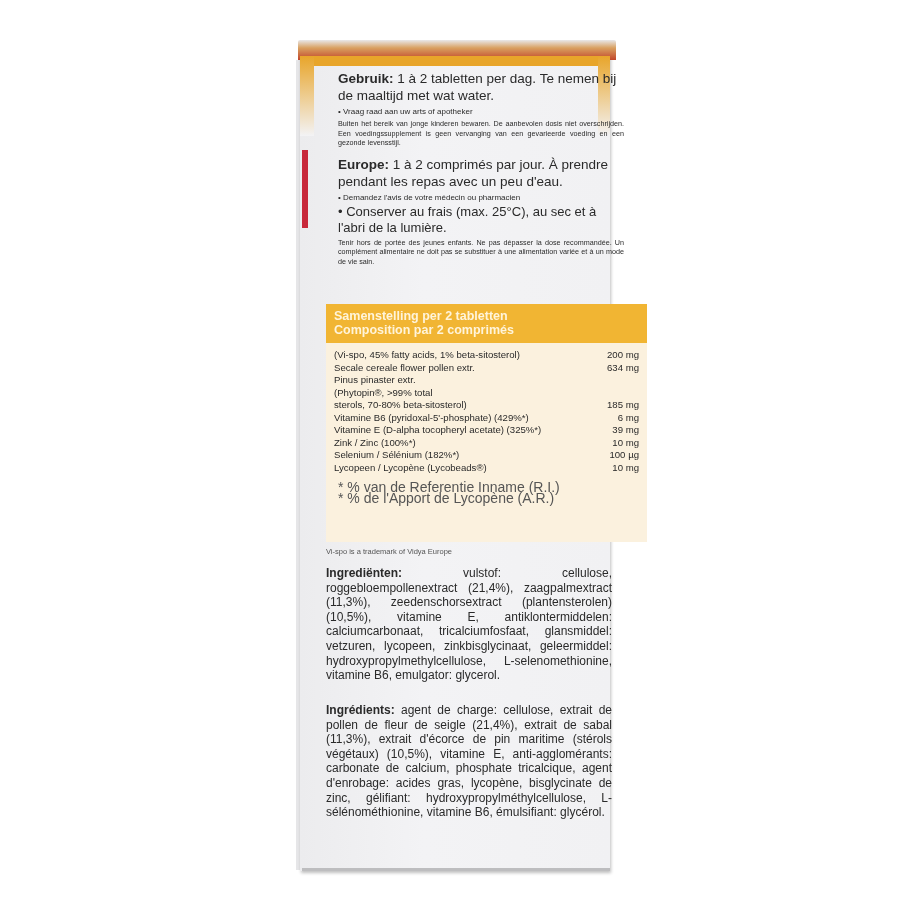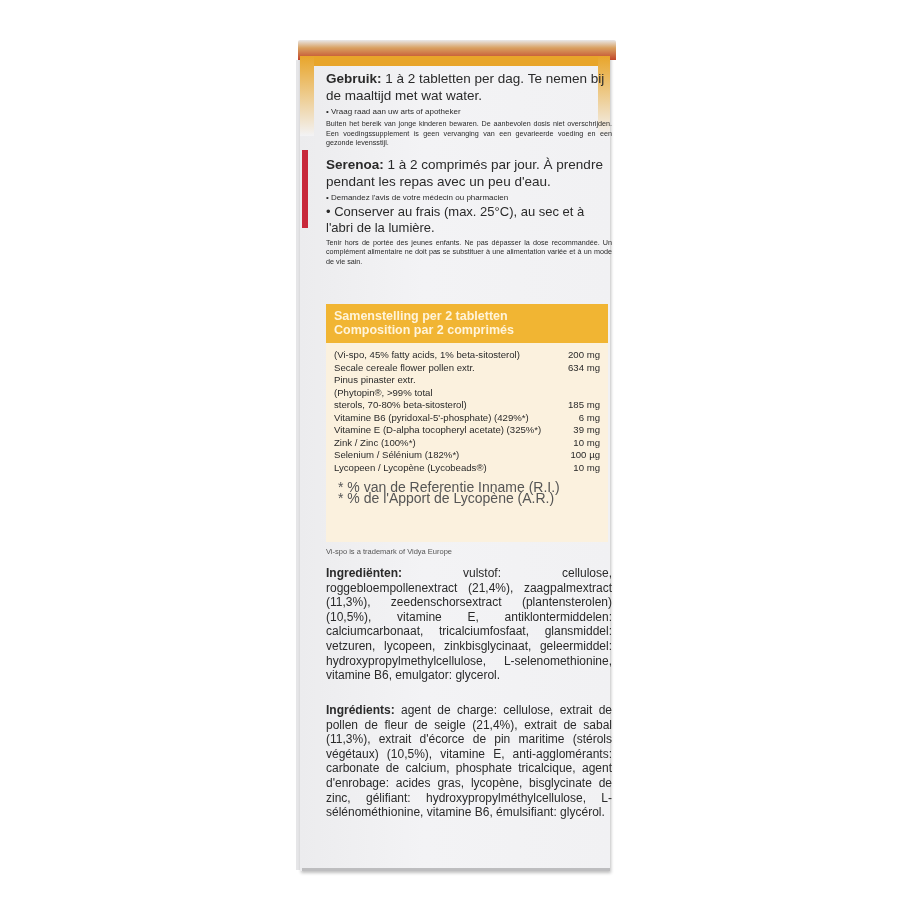--- a/index.html
+++ b/index.html
@@ -9,28 +9,28 @@
          background:linear-gradient(90deg,#ececee 0%,#f3f3f5 40%,#f1f1f3 100%);
          box-shadow: 1px 2px 3px rgba(0,0,0,0.25); }
   .box-top-flap { position:absolute; left:298px; top:40px; width:318px; height:20px;
          background:linear-gradient(180deg,#e8e8ea 0%, #d9a060 40%, #c1452a 100%);
          border-radius:2px 2px 0 0; }
   .orange-band-top { position:absolute; left:300px; top:56px; width:310px; height:10px; background:#e8a52a; }
   .orange-band-left { position:absolute; left:300px; top:56px; width:14px; height:80px; background:linear-gradient(180deg,#e8a52a,#f3f3f5); }
   .orange-band-right { position:absolute; left:598px; top:56px; width:12px; height:80px; background:linear-gradient(180deg,#e8a52a,#f3f3f5); }
   .red-strip { position:absolute; left:302px; top:150px; width:6px; height:78px; background:#c8283a; }
   .side-edge { position:absolute; left:296px; top:60px; width:5px; height:810px; background:#e6e6e8; }
-  .inner { position:absolute; left:326px; top:70px; width:286px; }
+  .inner { position:absolute; left:338px; top:70px; width:286px; }
   .lead { font-size:13.5px; line-height:17px; margin:0; }
   .lead b { font-weight:bold; }
   .bullet-small { font-size:8px; line-height:11px; margin:2px 0 0 0; }
   .bullet-big { font-size:13px; line-height:16px; margin:1px 0 0 0; }
   .fine { font-size:7.2px; line-height:9.5px; margin:2px 0 0 0; text-align:justify; }
   .section-gap { height:8px; }
-  .comp { position:absolute; left:326px; top:304px; width:282px; height:238px; background:#fbf1de; }
+  .comp { position:absolute; left:326px; top:304px; width:321px; height:238px; background:#fbf1de; }
   .comp-head { background:#f1b533; color:#fff4da; font-weight:bold; font-size:12.5px; line-height:14px; padding:5px 8px 6px 8px; }
   .comp-table { padding:6px 8px 0 8px; }
   .comp-row { display:flex; justify-content:space-between; font-size:9.6px; line-height:12.5px; }
   .comp-row .amt { white-space:nowrap; padding-left:4px; }
   .comp-foot { padding:8px 8px 0 12px; font-size:14px; line-height:10.5px; color:#555; }
   .trademark { position:absolute; left:326px; top:547px; font-size:7.5px; color:#555; }
   .ingr { position:absolute; left:326px; width:286px; font-size:12px; line-height:14.6px; text-align:justify; }
   .ingr b { font-weight:bold;margin-top:40px; }
   .box-bottom-shadow { position:absolute; left:302px; top:868px; width:308px; height:3px; background:#bdbdbf; }
 </style>
@@ -43,21 +43,21 @@
 <div class="orange-band-top"></div>
 <div class="orange-band-left"></div>
 <div class="orange-band-right"></div>
 <div class="red-strip"></div>
 
 <div class="inner">
   <p class="lead"><b>Gebruik:</b><span> 1 à 2 tabletten per dag. Te nemen bij de maaltijd met wat water.</span></p>
   <p class="bullet-small">• Vraag raad aan uw arts of apotheker</p>
   <p class="fine">Buiten het bereik van jonge kinderen bewaren. De aanbevolen dosis niet overschrijden. Een voedingssupplement is geen vervanging van een gevarieerde voeding en een gezonde levensstijl.</p>
   <div class="section-gap"></div>
-  <p class="lead"><b>Serenoa:</b><span> 1 à 2 comprimés par jour. À prendre pendant les repas avec un peu d'eau.</span></p>
+  <p class="lead"><b>Europe:</b><span> 1 à 2 comprimés par jour. À prendre pendant les repas avec un peu d'eau.</span></p>
   <p class="bullet-small">• Demandez l'avis de votre médecin ou pharmacien</p>
   <p class="bullet-big">• Conserver au frais (max. 25°C), au sec et à l'abri de la lumière.</p>
   <p class="fine">Tenir hors de portée des jeunes enfants. Ne pas dépasser la dose recommandée. Un complément alimentaire ne doit pas se substituer à une alimentation variée et à un mode de vie sain.</p>
 </div>
 
 <div class="comp">
   <div class="comp-head">
     <div>Samenstelling per 2 tabletten</div>
     <div>Composition par 2 comprimés</div>
   </div>

